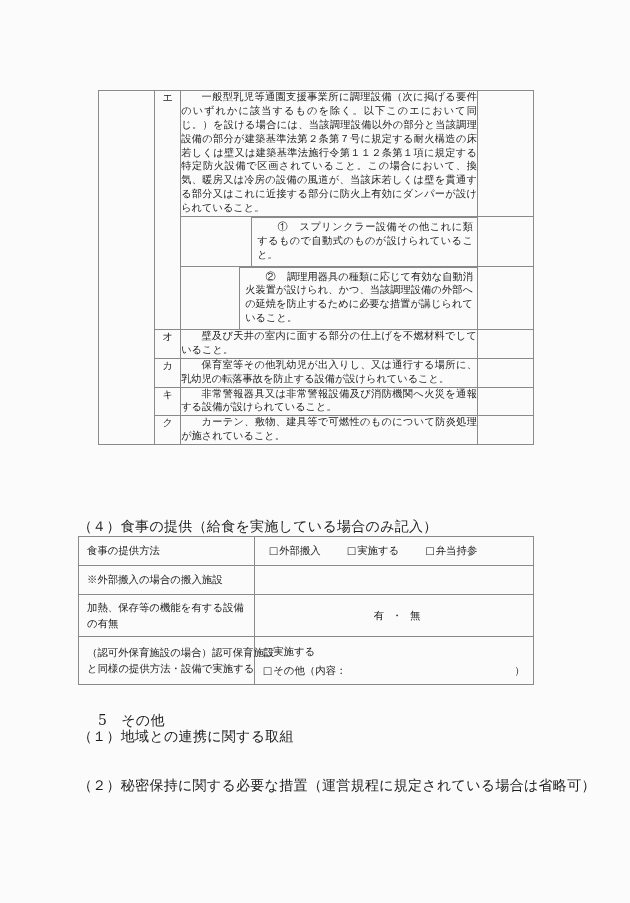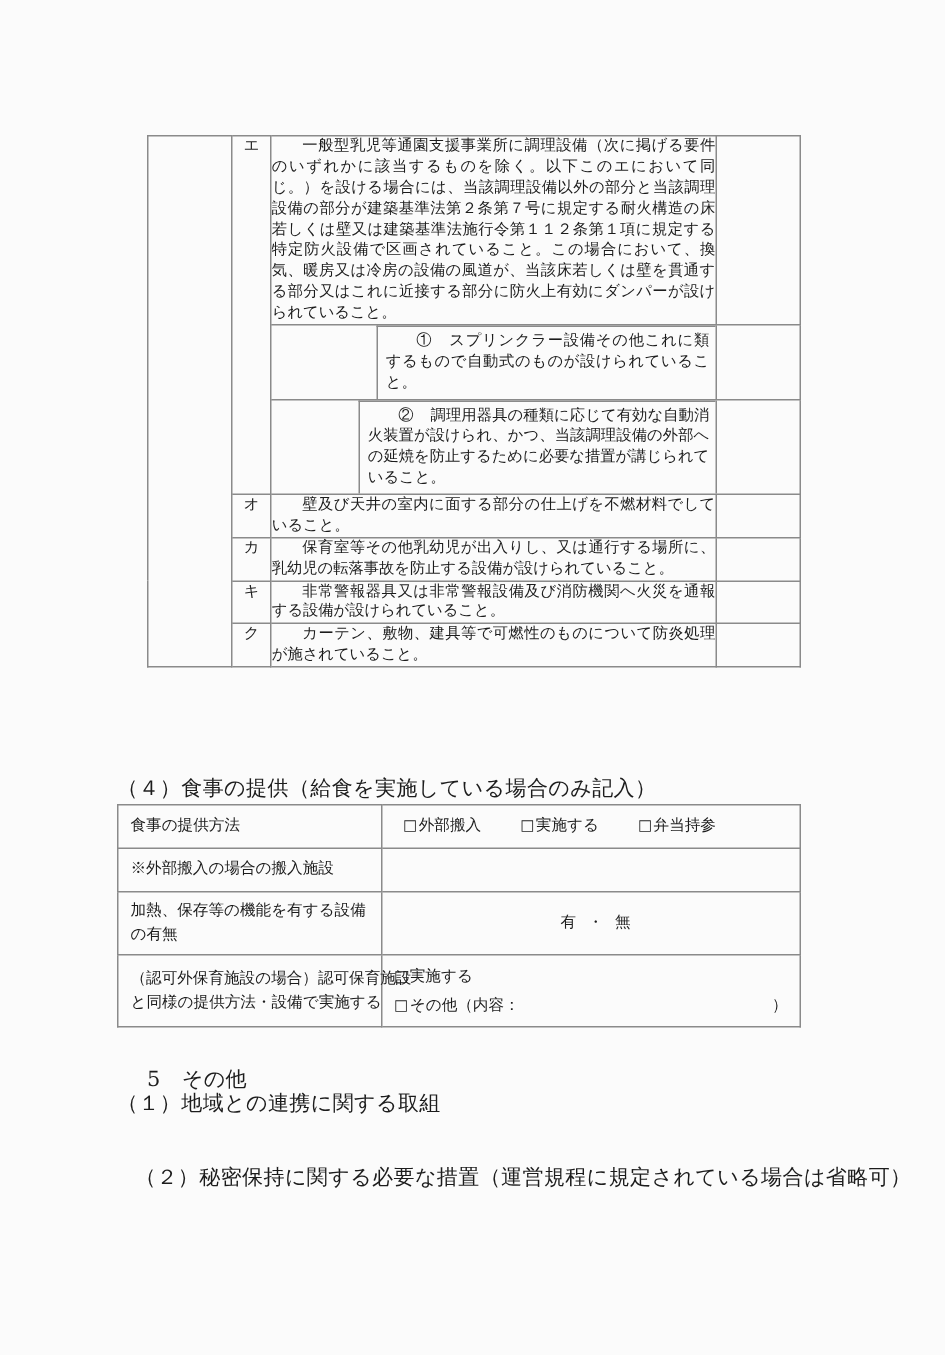--- a/index.html
+++ b/index.html
@@ -59,20 +59,21 @@
     font-size: 9.6px;
   }
   .body-cell {
     padding: 3px 4px 3px 5px;
     text-align: justify;
     text-justify: inter-character;
   }
   .body-cell p {
     margin: 0;
     text-indent: 2em;
+    font-family: Liberation Mono, monospace;
   }
   .marker-line {
     margin: 0;
     text-indent: 0;
   }
   .marker-line .mk { margin-right: 1.1em; }
 
   
   .hd {
     position: absolute;
@@ -244,15 +245,15 @@
       </tr>
     </tbody>
   </table>
 
   <div class="hd" style="left:78px; top:710px;margin-left:20px;">
     <span>5</span><span style="display:inline-block;width:14px;"></span><span>その他</span>
   </div>
 
   <div class="hd" style="left:78px; top:726px;">（１）地域との連携に関する取組</div>
 
-  <div class="hd" style="left:90px; top:775px;">（２）秘密保持に関する必要な措置（運営規程に規定されている場合は省略可）</div>
+  <div class="hd" style="left:78px; top:775px;">（２）秘密保持に関する必要な措置（運営規程に規定されている場合は省略可）</div>
 
 </div>
 
 </body></html>

